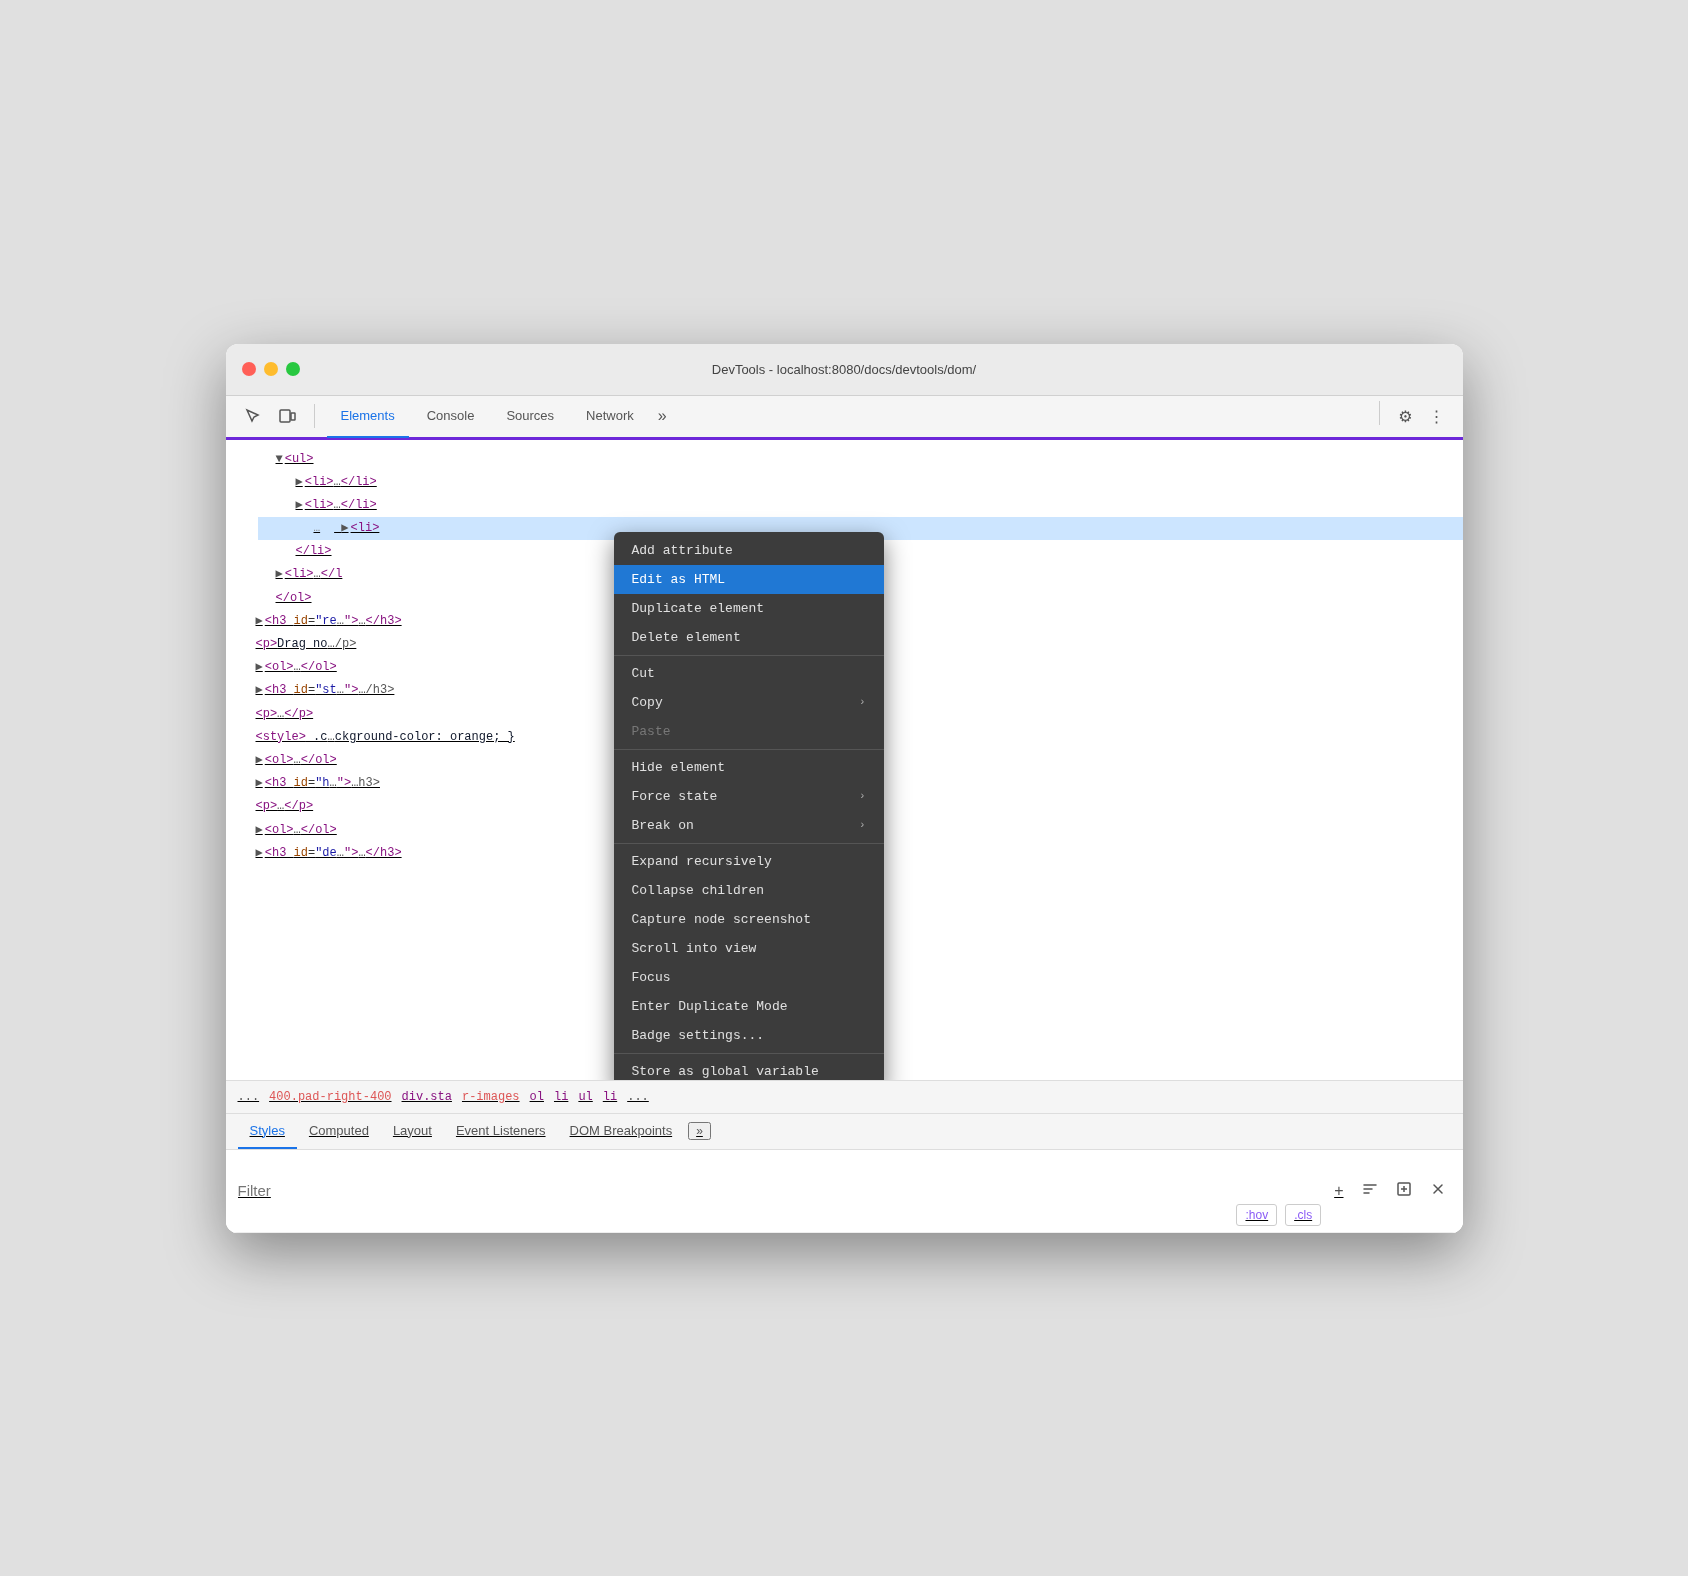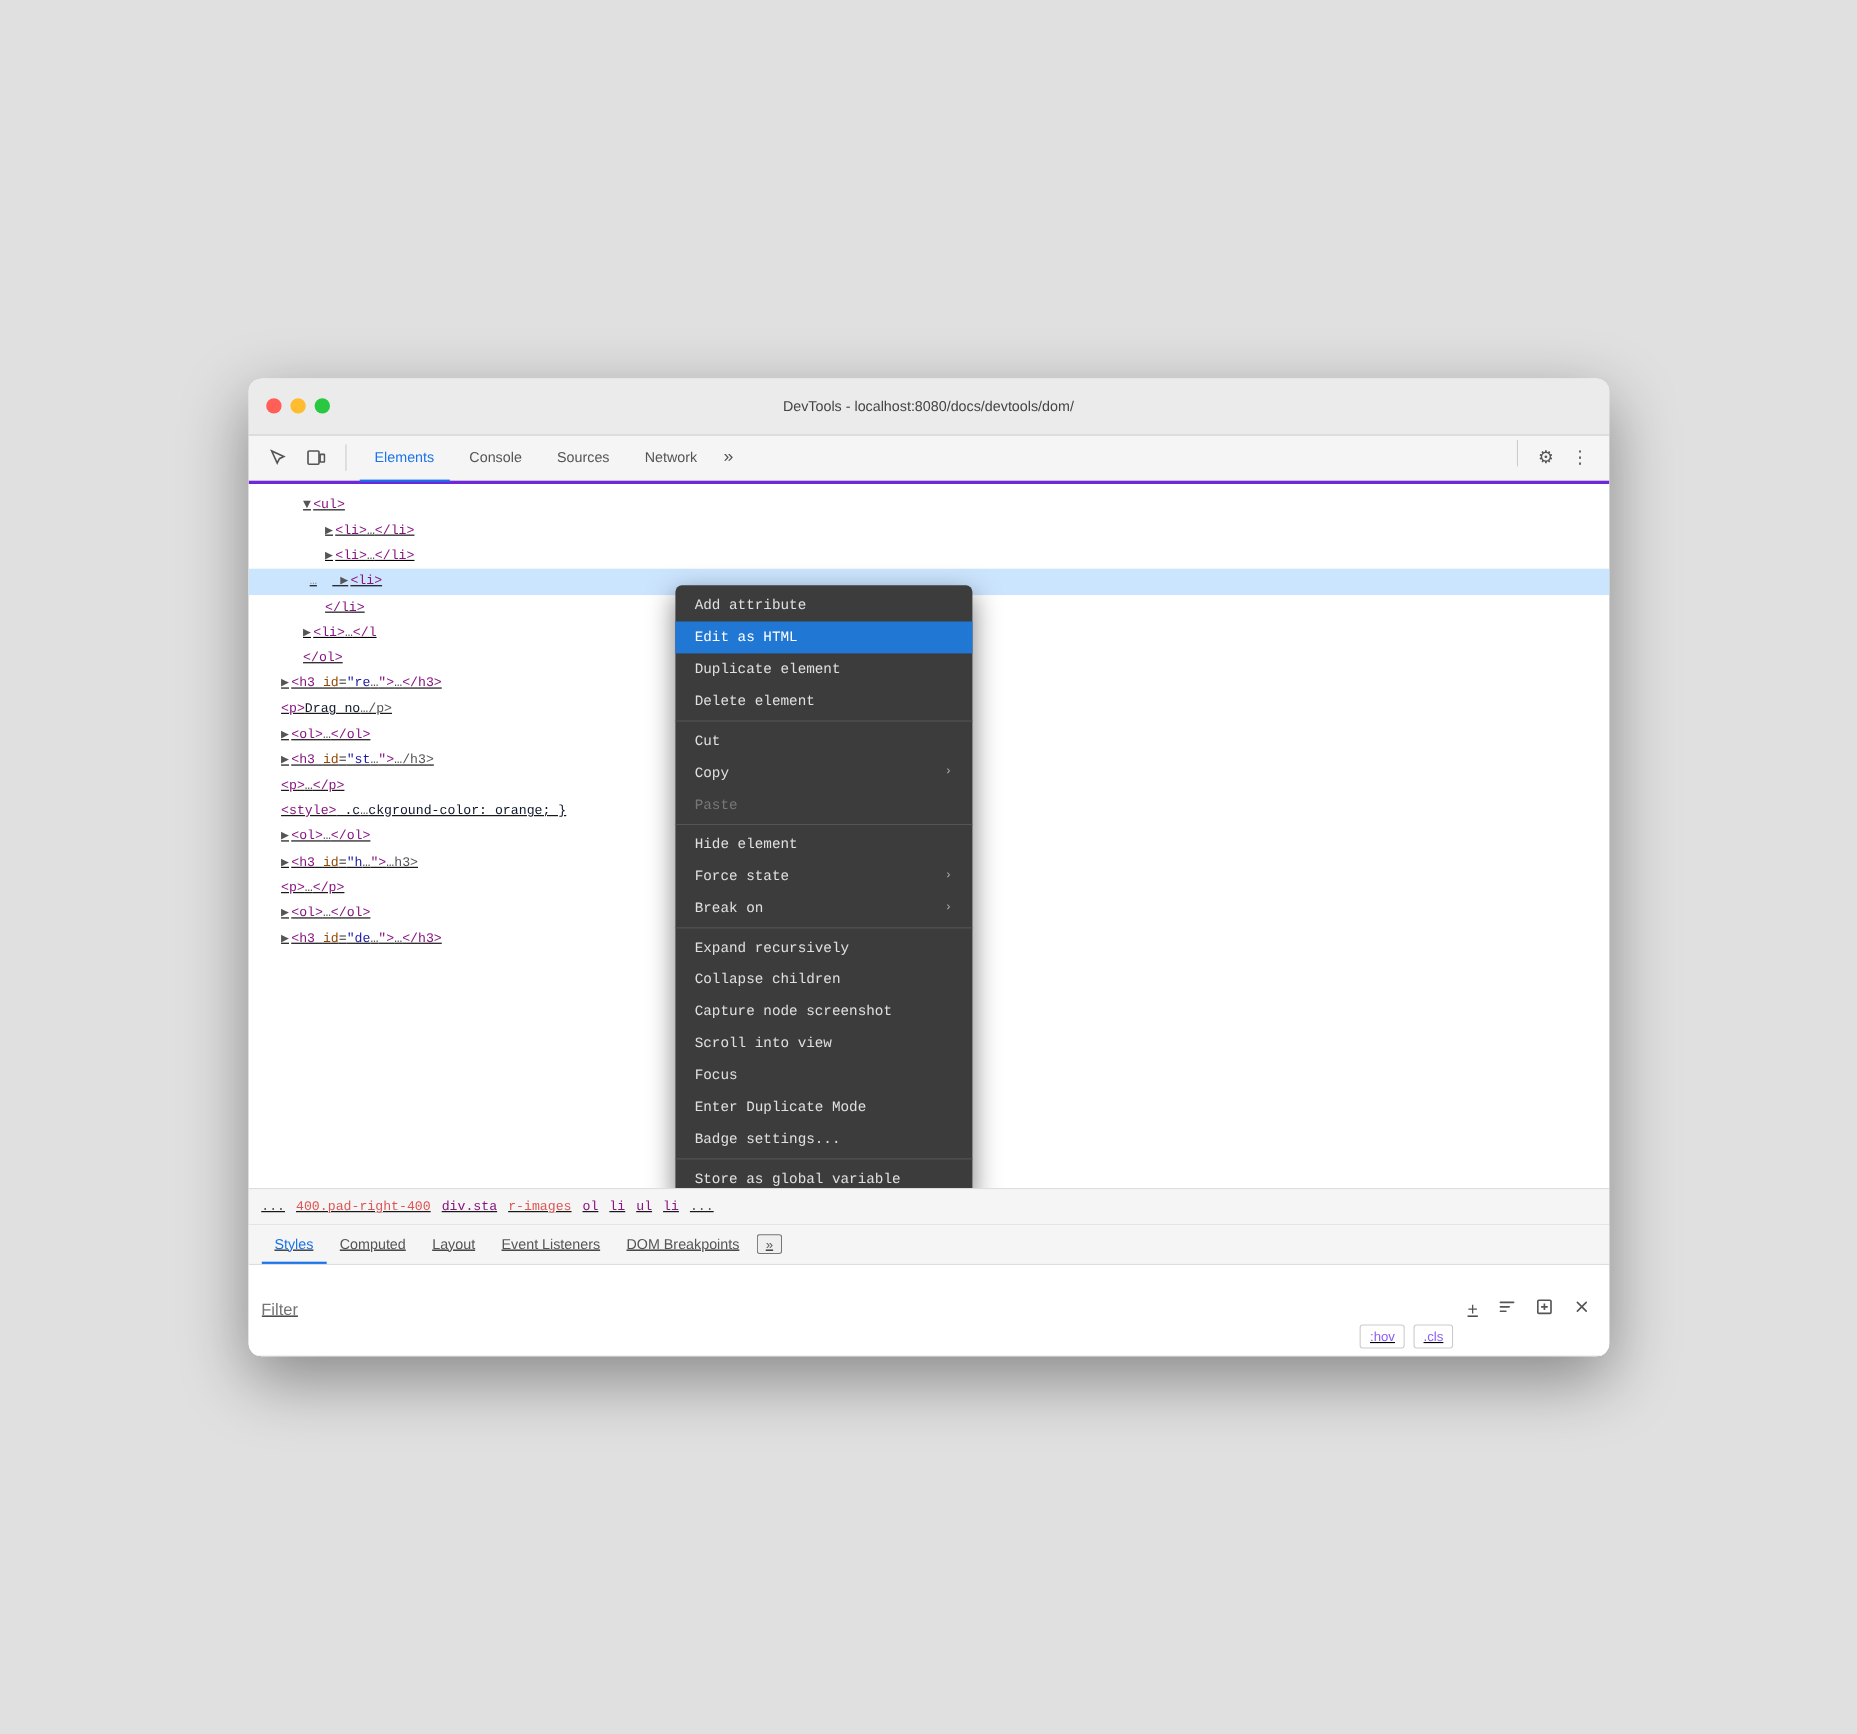--- a/index.html
+++ b/index.html
@@ -114,20 +114,21 @@
       overflow: hidden;
     }
     .dom-line {
       padding: 2px 16px;
       color: #333;
       white-space: nowrap;
       line-height: 1.6;
     }
     .dom-line.selected {
       background: #cce5ff;
+      margin-left: 32px;
     }
     .tag { color: #881280; }
     .attr-name { color: #994500; }
     .attr-val { color: #1a1aa6; }
     .text-content { color: #0f172a; }
     .ellipsis { color: #555; }
     .indent-1 { padding-left: 30px; }
     .indent-2 { padding-left: 50px; }
     .indent-3 { padding-left: 70px; }
     .triangle { color: #555; margin-right: 2px; cursor: pointer; }

